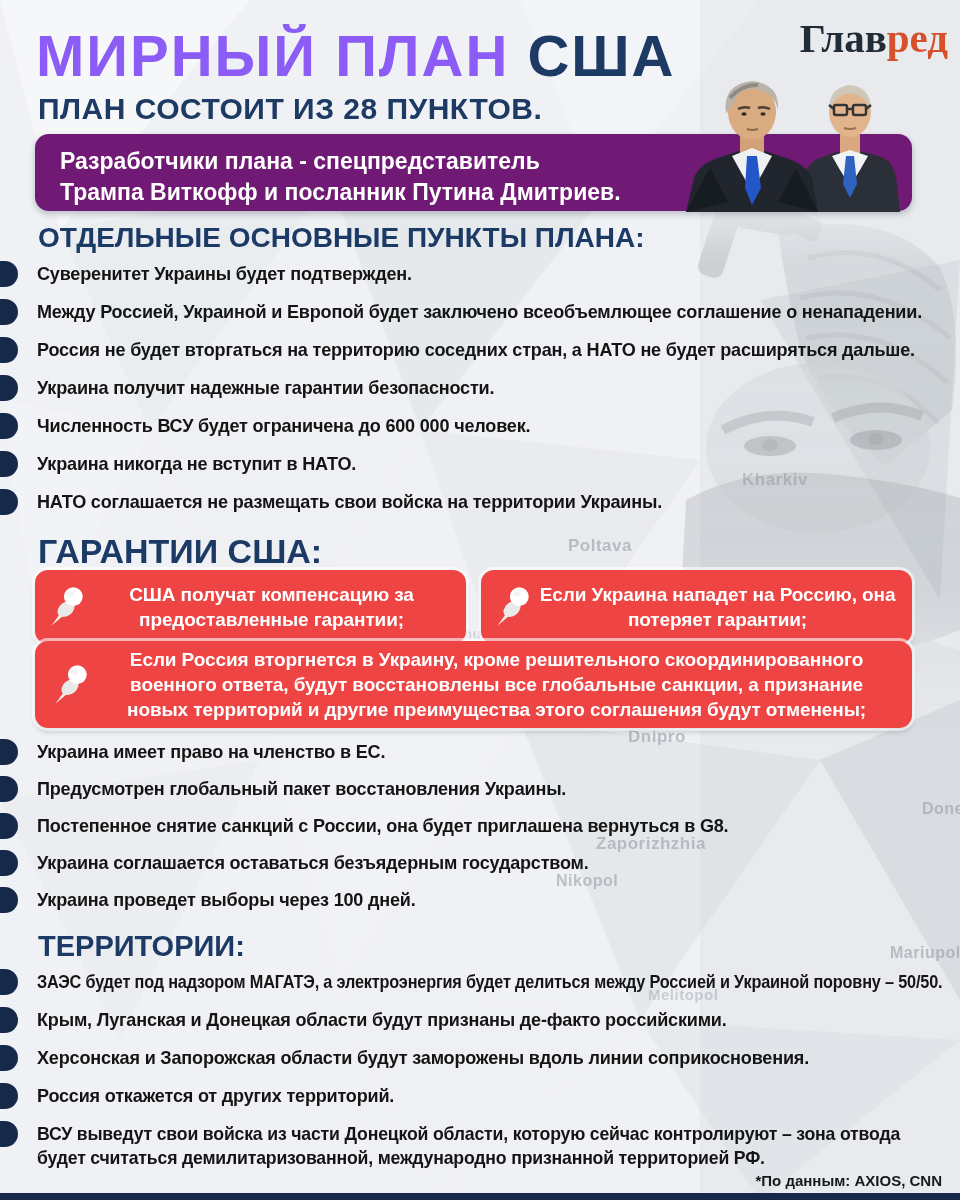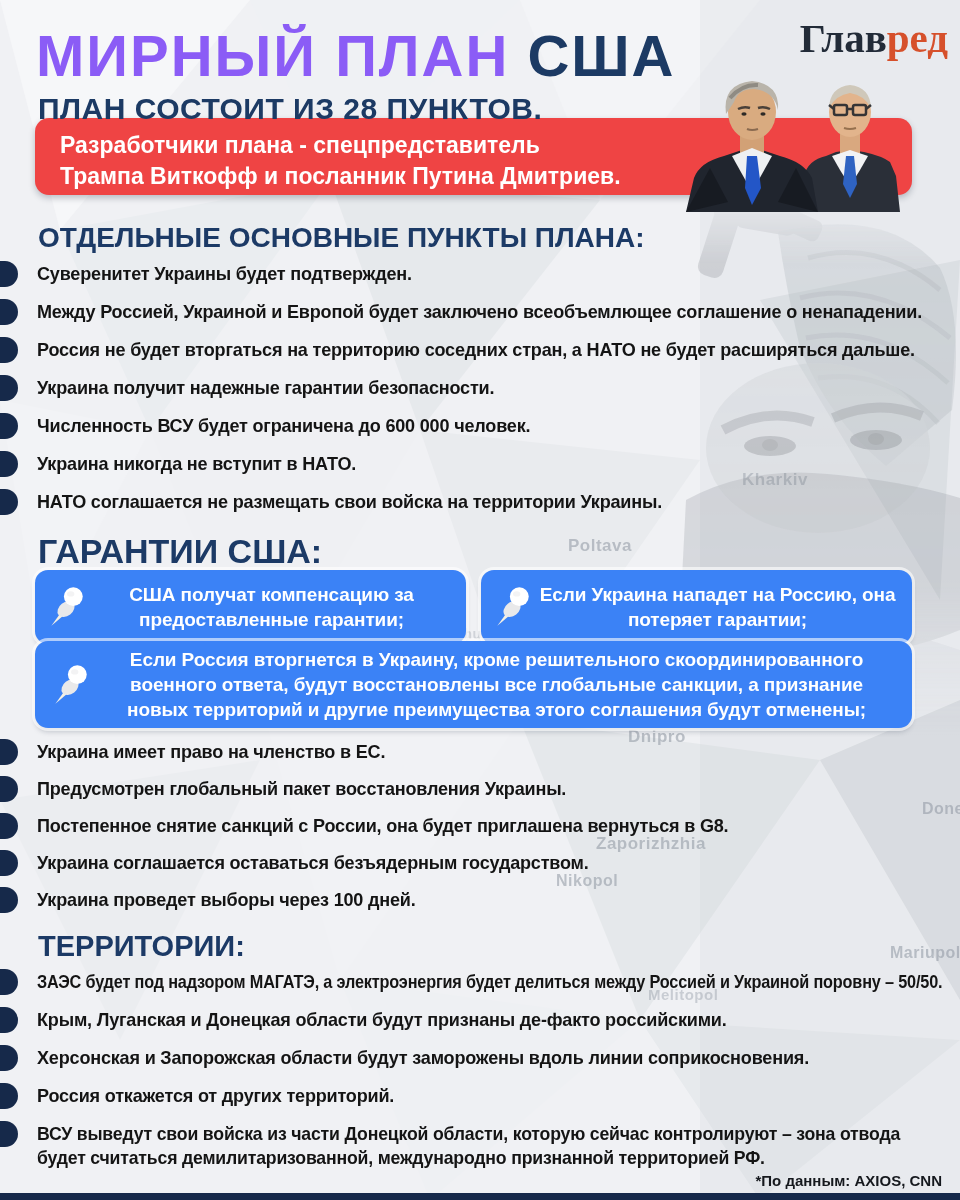--- a/index.html
+++ b/index.html
@@ -18,43 +18,43 @@
   #logo{position:absolute;top:18px;right:12px;z-index:5;
     font-family:"Liberation Serif",serif;font-weight:700;font-size:41px;line-height:1;}
   #logo .lg-dark{color:#222b38;margin-left:27px;}
   #logo .lg-red{color:#d6502b;}
   #page-title{position:absolute;left:36px;top:26px;z-index:4;font-size:58px;font-weight:900;
     letter-spacing:2px;line-height:60px;white-space:nowrap;}
   #page-title .t-orange{color:#8b5cf6;}
   #page-title .t-navy{color:#1c3a64;}
   #page-subtitle{position:absolute;left:38px;top:92px;z-index:4;font-size:30px;font-weight:800;
     color:#1c3a64;letter-spacing:.5px;white-space:nowrap;}
-  #intro-box{position:absolute;left:35px;top:118px;width:877px;height:77px;z-index:2;
-    background:#ef4444;border-radius:14px;box-shadow:0 3px 6px rgba(20,30,50,.25);}
+  #intro-box{position:absolute;left:35px;top:134px;width:877px;height:77px;z-index:2;
+    background:#701a75;border-radius:14px;box-shadow:0 3px 6px rgba(20,30,50,.25);}
   #intro-box .intro-text{padding:12px 0 0 25px;color:#ffffff;font-size:23px;font-weight:700;line-height:31px;}
   #portraits{position:absolute;left:650px;top:72px;z-index:3;}
   
   .sec-title{position:absolute;left:38px;z-index:3;color:#1c3a66;font-weight:800;white-space:nowrap;}
   #sec1-title{top:222px;font-size:28px;}
   #sec2-title{top:532px;font-size:34px;}
   #sec3-title{top:930px;font-size:29px;}
   
   .blist{position:absolute;left:0;width:888px;z-index:3;}
   #list1{top:262px;}
   #list2{top:740px;}
   #list3{top:970px;}
   .bullet{position:relative;padding-left:37px;margin-bottom:14px;min-height:24px;}
   #list2 .bullet{margin-bottom:13px;}
   .pill{position:absolute;left:0;top:-1px;width:18px;height:26px;background:#16294a;
     border-radius:0 13px 13px 0;}
   .btext{display:inline-block;white-space:nowrap;transform-origin:0 50%;
     font-size:19px;font-weight:700;color:#141414;line-height:24px;letter-spacing:-.2px;}
   .btext.wrap2{white-space:normal;width:985px;transform:scaleX(.93);}
   
-  .gcard{background:#3b82f6;border-radius:13px;color:#fff;display:flex;align-items:center;
+  .gcard{background:#ef4444;border-radius:13px;color:#fff;display:flex;align-items:center;
     box-shadow:0 0 0 3px rgba(255,255,255,.6),0 4px 5px rgba(60,70,90,.25);z-index:3;}
   #cards-row{position:absolute;left:35px;top:570px;width:877px;display:flex;gap:15px;z-index:3;}
   #cards-row .gcard{flex:1;min-height:62px;padding:6px 12px 6px 8px;}
   #card-wide{position:absolute;left:35px;top:641px;width:853px;min-height:70px;padding:6px 12px 6px 12px;}
   .pin{flex:0 0 46px;width:46px;display:flex;justify-content:center;}
   .card-text{flex:1;text-align:center;font-size:19px;font-weight:700;line-height:25px;letter-spacing:-.1px;}
   #card-wide .card-text{padding:0 28px;}
   
   #footer-source{position:absolute;top:1172px;right:18px;z-index:3;font-size:15px;font-weight:700;color:#15181d;}
   #bottom-bar{position:absolute;left:0;bottom:0;width:960px;height:7px;background:#16294a;z-index:4;}

